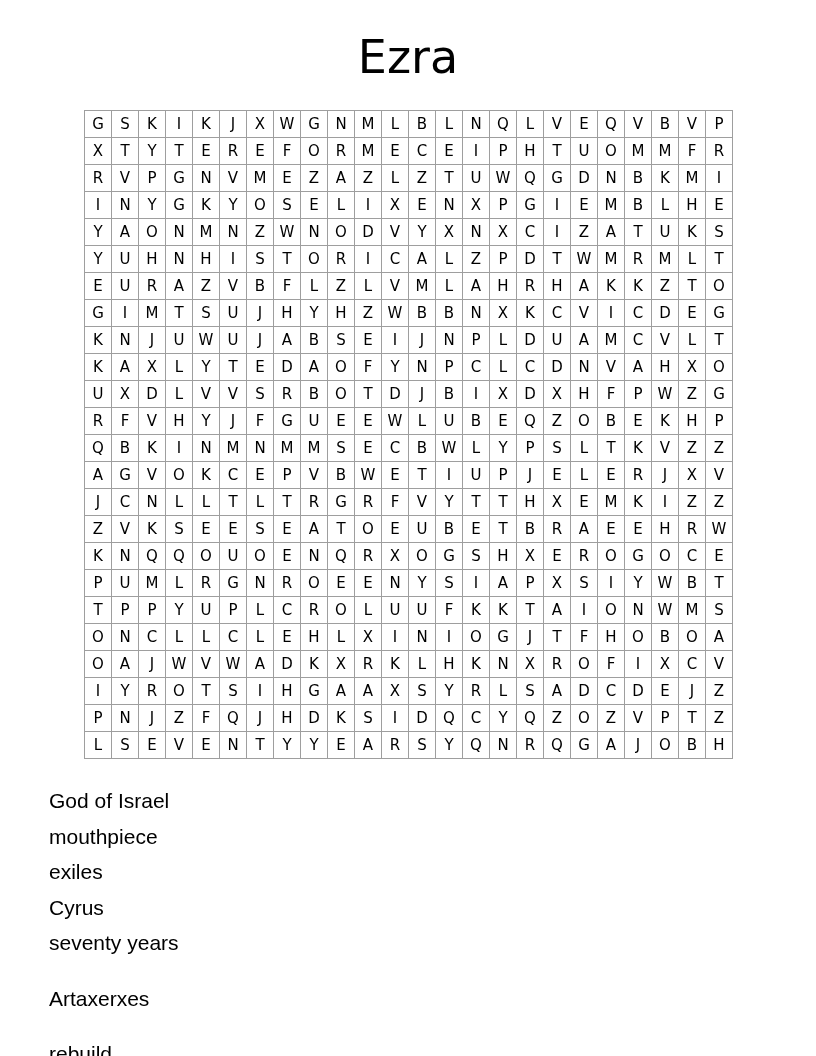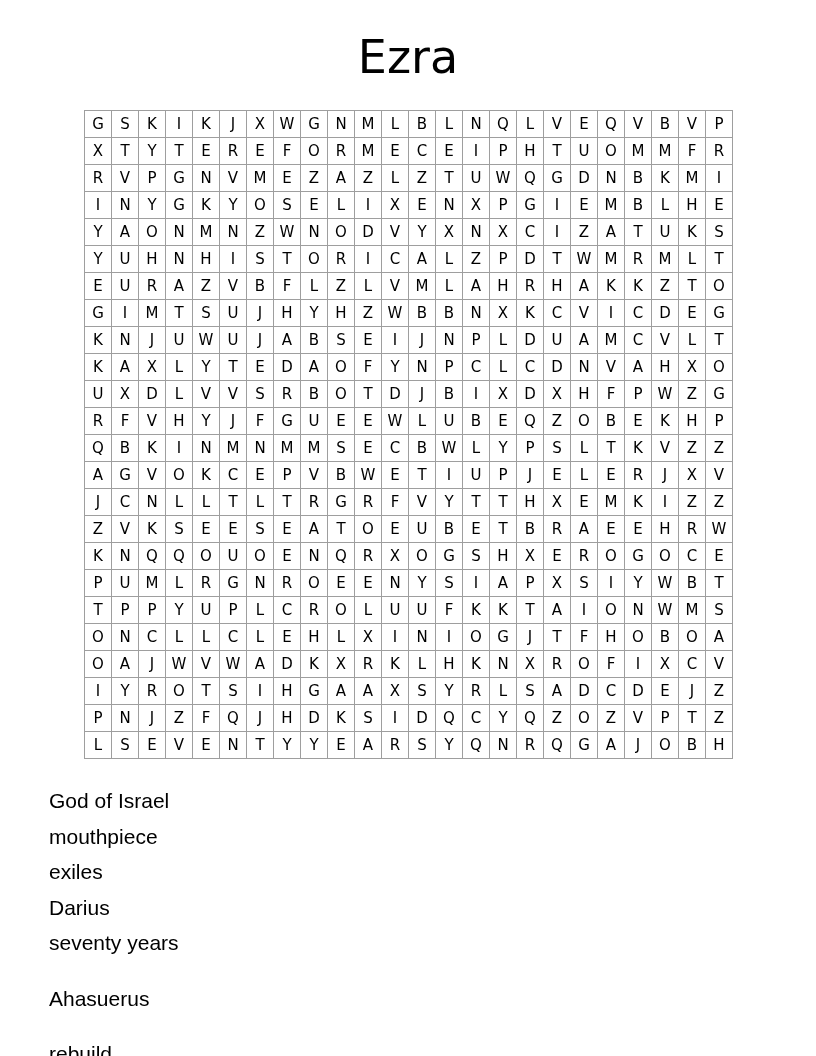--- a/index.html
+++ b/index.html
@@ -655,25 +655,25 @@
       <div class="cell">O</div>
       <div class="cell">B</div>
       <div class="cell">H</div>
     </div>
 
   <div class="words" id="words">
       <div class="word-col">
         <div class="word">God of Israel</div>
         <div class="word">mouthpiece</div>
         <div class="word">exiles</div>
-        <div class="word">Darius</div>
+        <div class="word">Cyrus</div>
       </div>
       <div class="word-col">
         <div class="word">seventy years</div>
-        <div class="word">Ahasuerus</div>
+        <div class="word">Artaxerxes</div>
         <div class="word">rebuild</div>
         <div class="word">Ezra</div>
       </div>
       <div class="word-col">
         <div class="word">deliverer</div>
         <div class="word">Darius</div>
         <div class="word">priest</div>
       </div>
     </div>
 </div>

